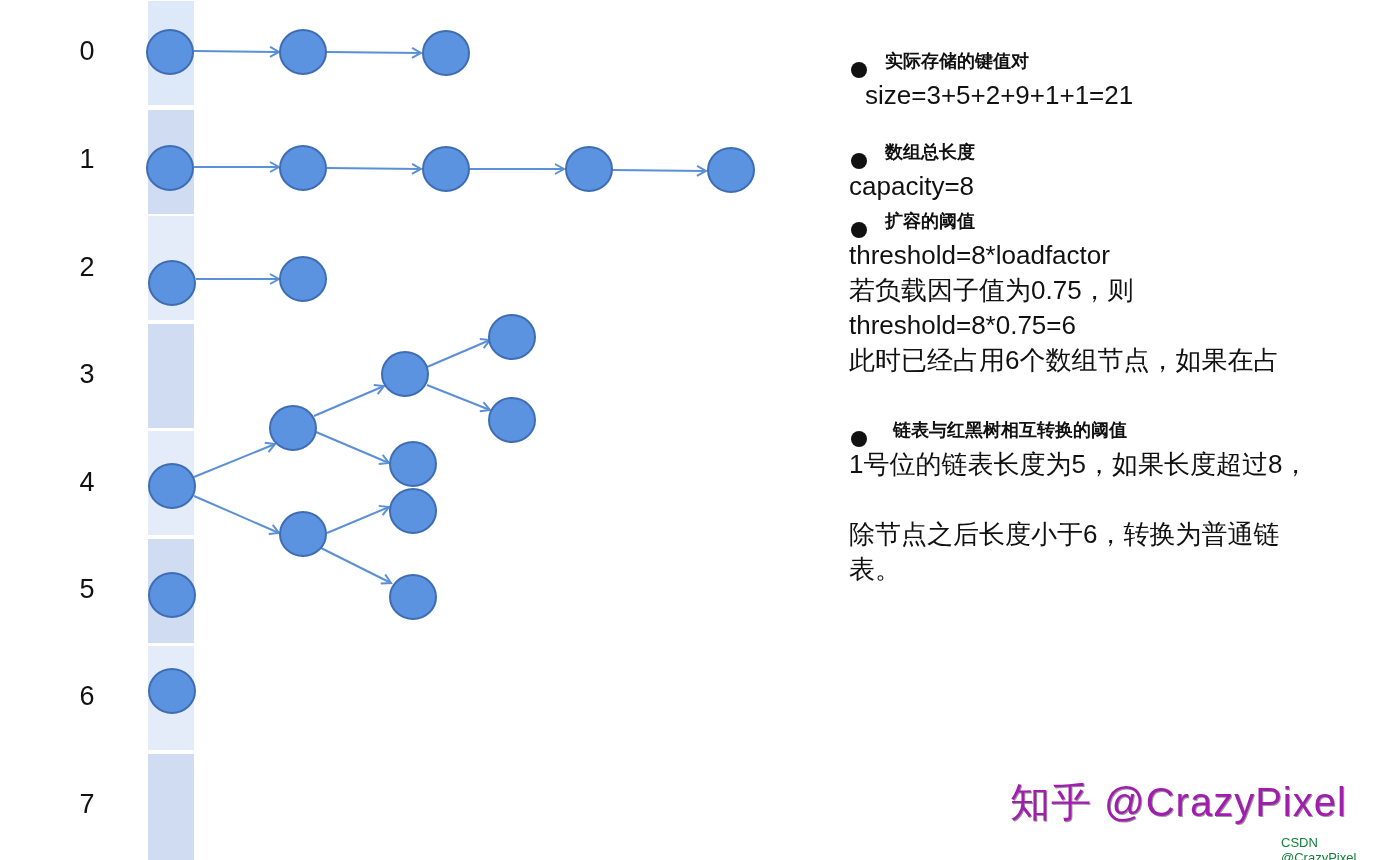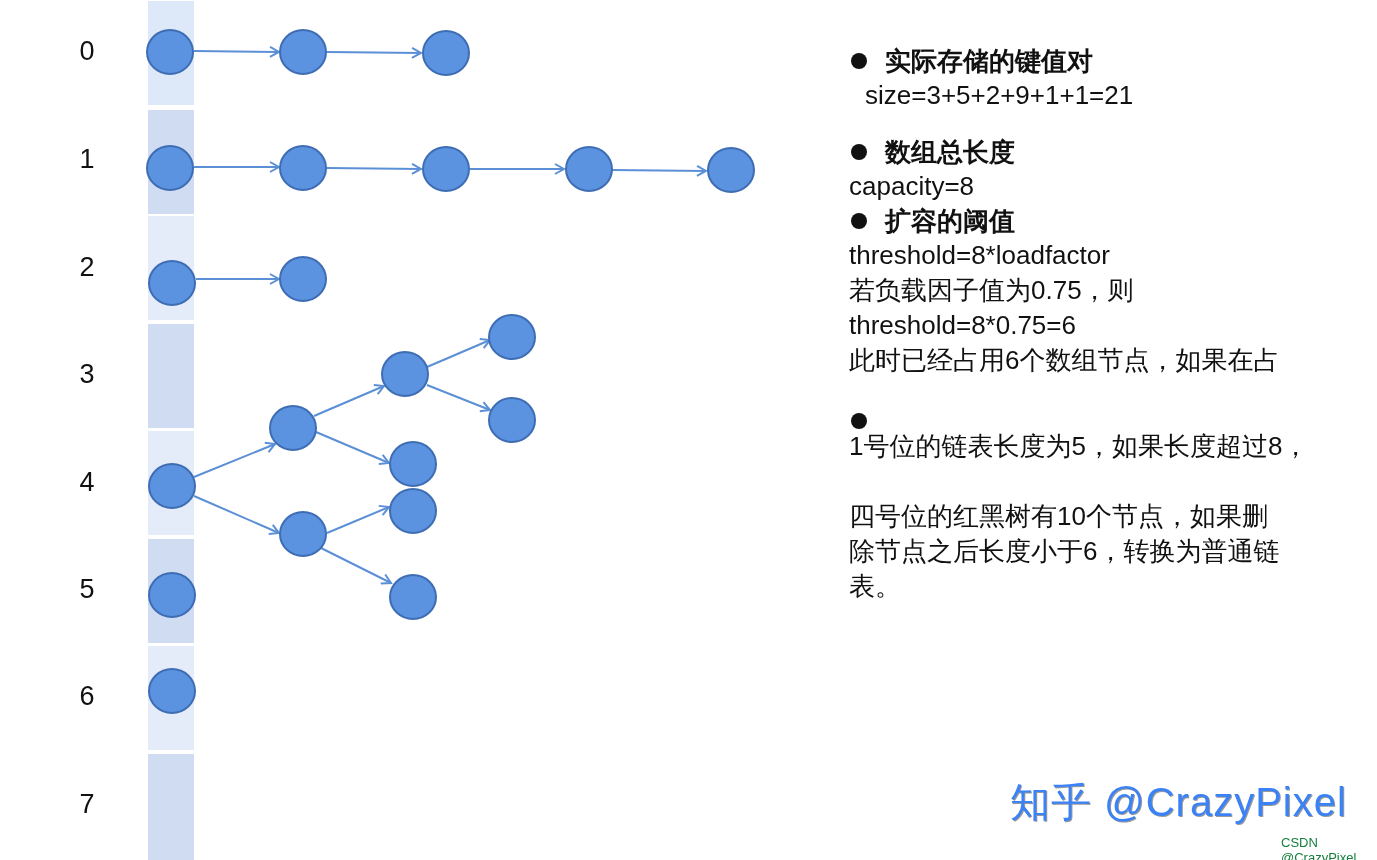--- a/index.html
+++ b/index.html
@@ -2,24 +2,24 @@
 <html><head>
 <meta charset="utf-8">
 <style>
   html, body { margin:0; padding:0; background:#ffffff; }
   body { width:1377px; height:860px; position:relative; overflow:hidden;
          font-family:"Liberation Sans","DejaVu Sans",sans-serif; color:#111; }
   #diagram { position:absolute; left:0; top:0; width:1377px; height:860px; }
   .idx { position:absolute; left:72px; width:30px; text-align:center; font-size:27px; color:#111; }
   .notes { position:absolute; left:849px; top:44px; width:510px; }
   .section { margin:0; }
-  .heading { font-size:26px; font-weight:bold; line-height:34px; display:flex; align-items:center; }
+  .heading { font-size:18px; font-weight:bold; line-height:34px; display:flex; align-items:flex-end; }
   .bullet { display:inline-block; width:16px; height:16px; border-radius:50%; background:#111; margin-right:18px; margin-left:2px; }
   .line { font-size:26px; line-height:35px; white-space:nowrap; }
-  .watermark { position:absolute; left:1010px; top:775px; font-size:40px; color:#3b82f6;
+  .watermark { position:absolute; left:1010px; top:775px; font-size:40px; color:#a21caf;
                text-shadow:1px 1px 0 #9a9a9a; letter-spacing:1px; }
   .csdn { position:absolute; left:1233px; top:835px; font-size:13px; color:#15803d;margin-left:48px; }
 </style>
 </head>
 <body>
 
 <svg id="diagram" viewBox="0 0 1377 860" xmlns="http://www.w3.org/2000/svg">
   <defs>
     <marker id="arr" markerWidth="12" markerHeight="12" refX="10" refY="6" orient="auto" markerUnits="userSpaceOnUse">
       <path d="M1,1 L10,6 L1,11" fill="none" stroke="#5b8fd6" stroke-width="2"></path>
@@ -123,23 +123,23 @@
     </div>
     <div class="line">threshold=8*loadfactor</div>
     <div class="line">若负载因子值为0.75，则</div>
     <div class="line">threshold=8*0.75=6</div>
     <div class="line">此时已经占用6个数组节点，如果在占</div>
   </div>
 
   <div class="section" style="margin-top:35px">
     <div class="heading">
       <span class="bullet" style="margin-right:26px"></span>
+      <span>链表与红黑树相互转换的阈值</span>
     </div>
     <div class="line">1号位的链表长度为5，如果长度超过8，</div>
     <div class="line" style="height:35px"></div>
-    <div class="line">四号位的红黑树有10个节点，如果删</div>
     <div class="line">除节点之后长度小于6，转换为普通链</div>
     <div class="line">表。</div>
   </div>
 </div>
 
 <div class="watermark">知乎 @CrazyPixel</div>
 <div class="csdn">CSDN @CrazyPixel</div>
 
 </body></html>

